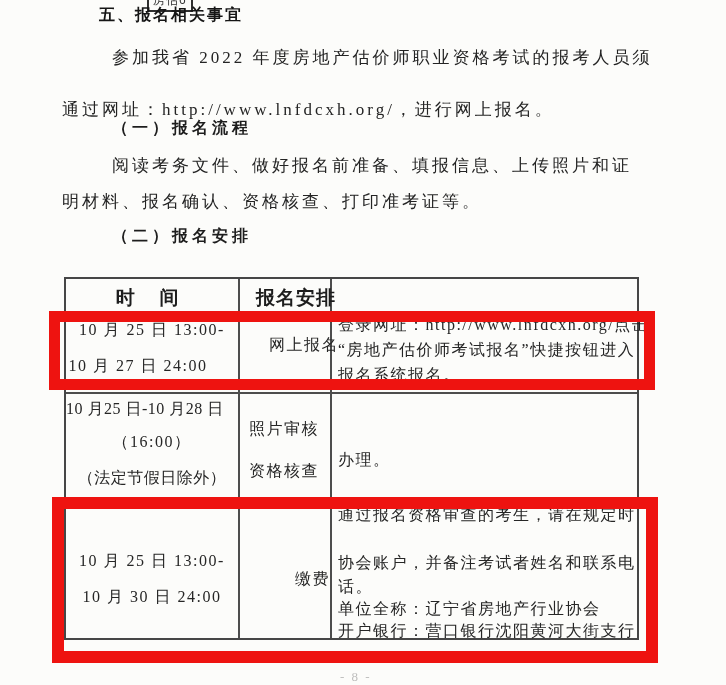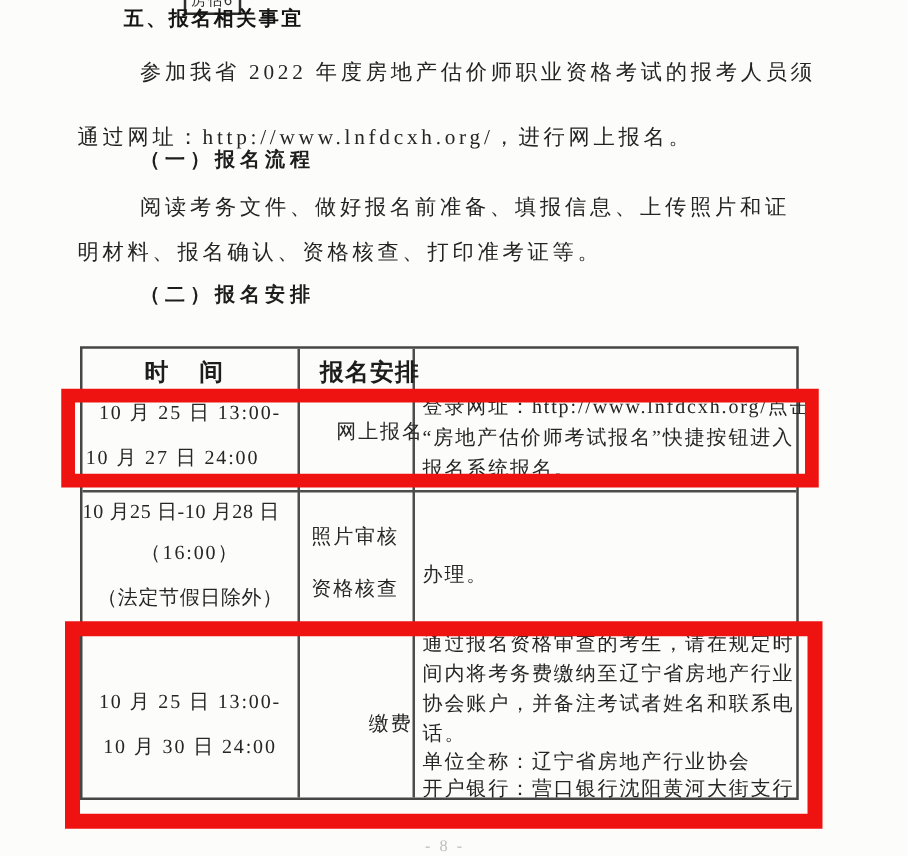--- a/index.html
+++ b/index.html
@@ -70,21 +70,20 @@
   <div class="abs cell" style="left:0;width:172px;top:153px;text-align:center;">（16:00）</div>
   <div class="abs cell" style="left:0;width:172px;top:189px;text-align:center;letter-spacing:0.5px;">（法定节假日除外）</div>
   <div class="abs cell" style="left:172px;width:92px;top:140px;text-align:center;">照片审核</div>
   <div class="abs cell" style="left:172px;width:92px;top:182px;text-align:center;">资格核查</div>
   <div class="abs cell" style="left:272px;top:171px;">办理。</div>
 
   <div class="abs cell" style="left:0;width:172px;top:272px;text-align:center;">10 月 25 日 13:00-</div>
   <div class="abs cell" style="left:0;width:172px;top:308px;text-align:center;">10 月 30 日 24:00</div>
   <div class="abs cell" style="left:172px;width:92px;top:290px;text-align:right;">缴费</div>
   <div class="abs cell" style="left:272px;top:226px;">通过报名资格审查的考生，请在规定时</div>
-  <div class="abs cell" style="left:272px;top:250px;">间内将考务费缴纳至辽宁省房地产行业</div>
   <div class="abs cell" style="left:272px;top:274px;">协会账户，并备注考试者姓名和联系电</div>
   <div class="abs cell" style="left:272px;top:298px;">话。</div>
   <div class="abs cell" style="left:272px;top:320px;">单位全称：辽宁省房地产行业协会</div>
   <div class="abs cell" style="left:272px;top:342px;">开户银行：营口银行沈阳黄河大街支行</div>
 </div>
 
 <div class="redbox" style="left:49px;top:311px;width:606px;height:79px;border:11px solid #ee1310;"></div>
 <div class="redbox" style="left:52px;top:497px;width:606px;height:166px;border:12px solid #ee1310;"></div>
 
 <div class="abs pagenum" style="left:340px;top:669px;">- 8 -</div>

